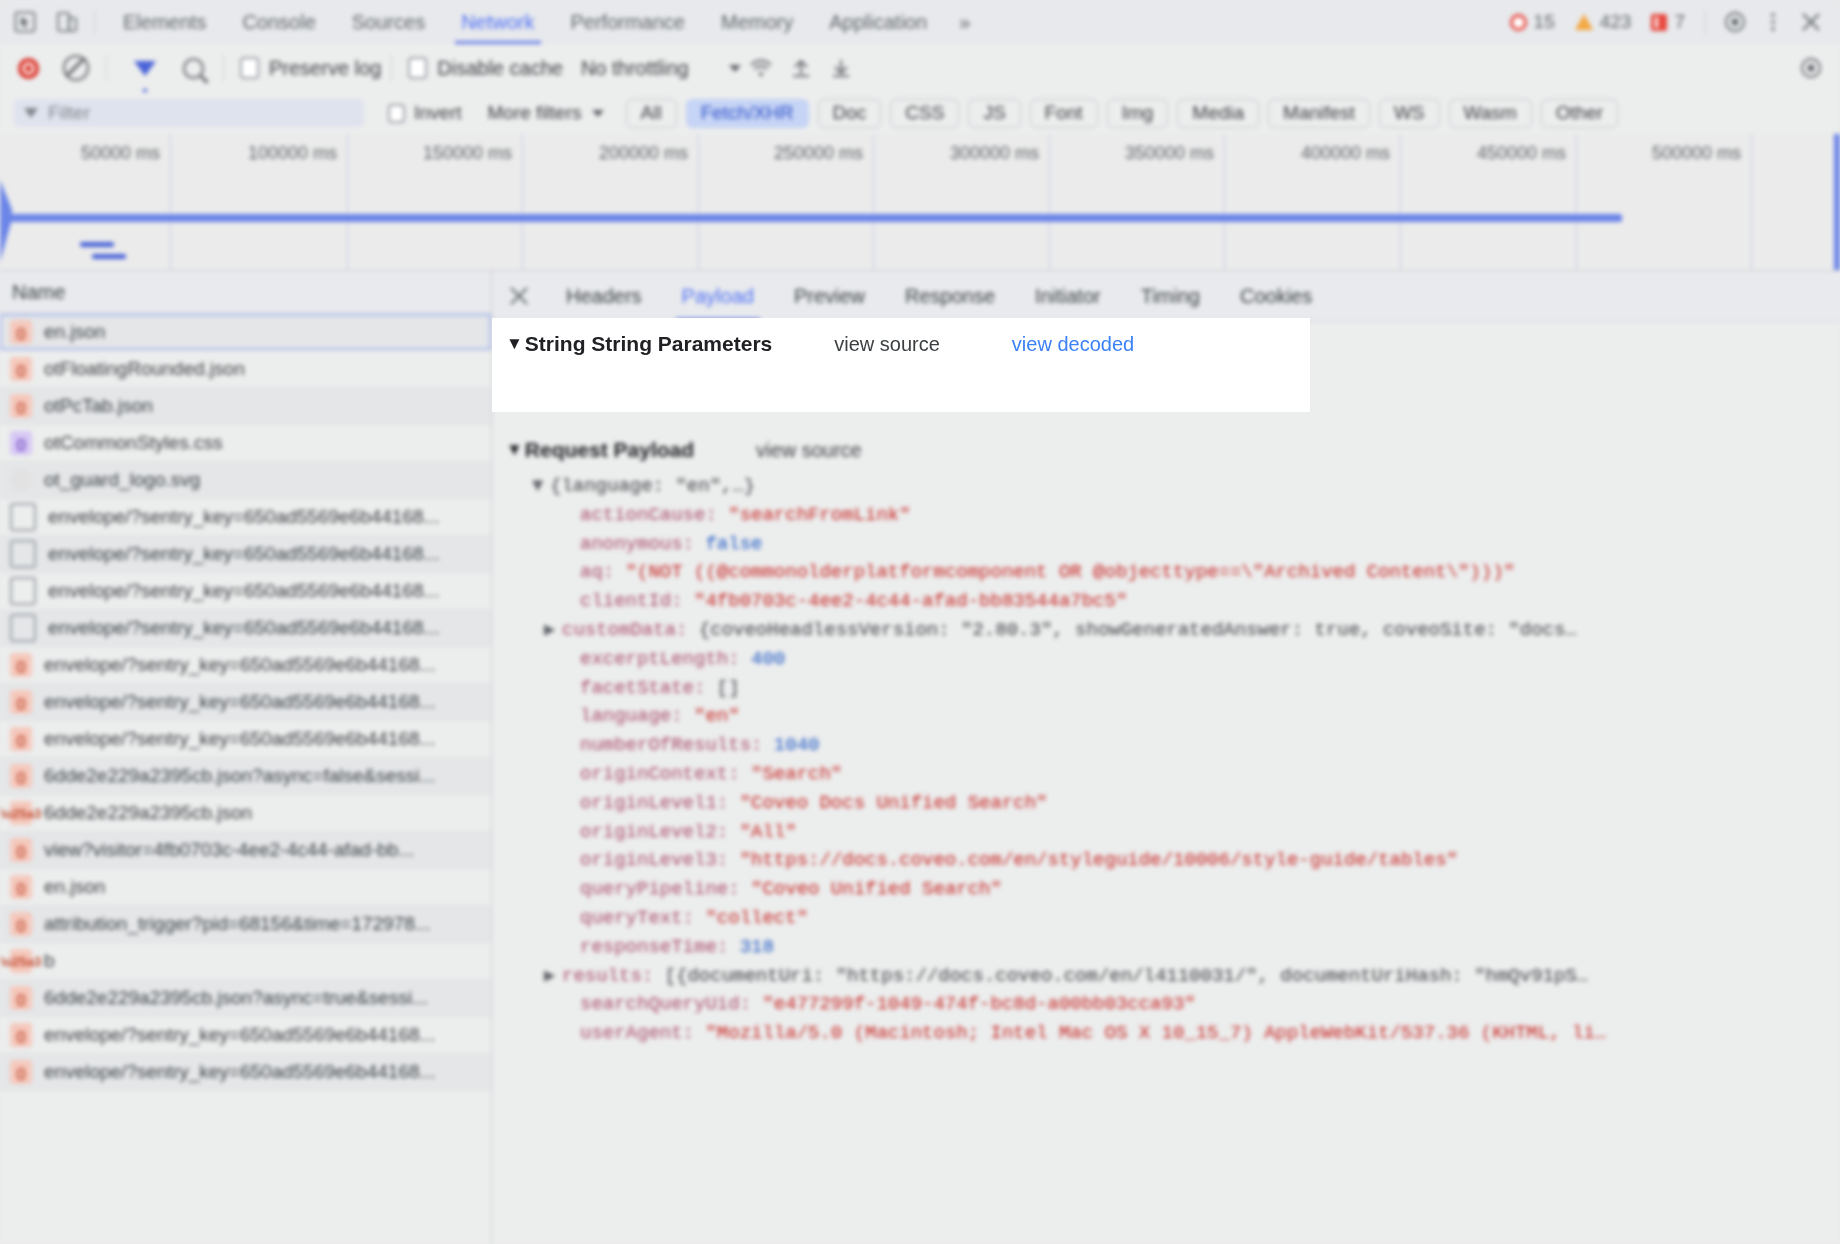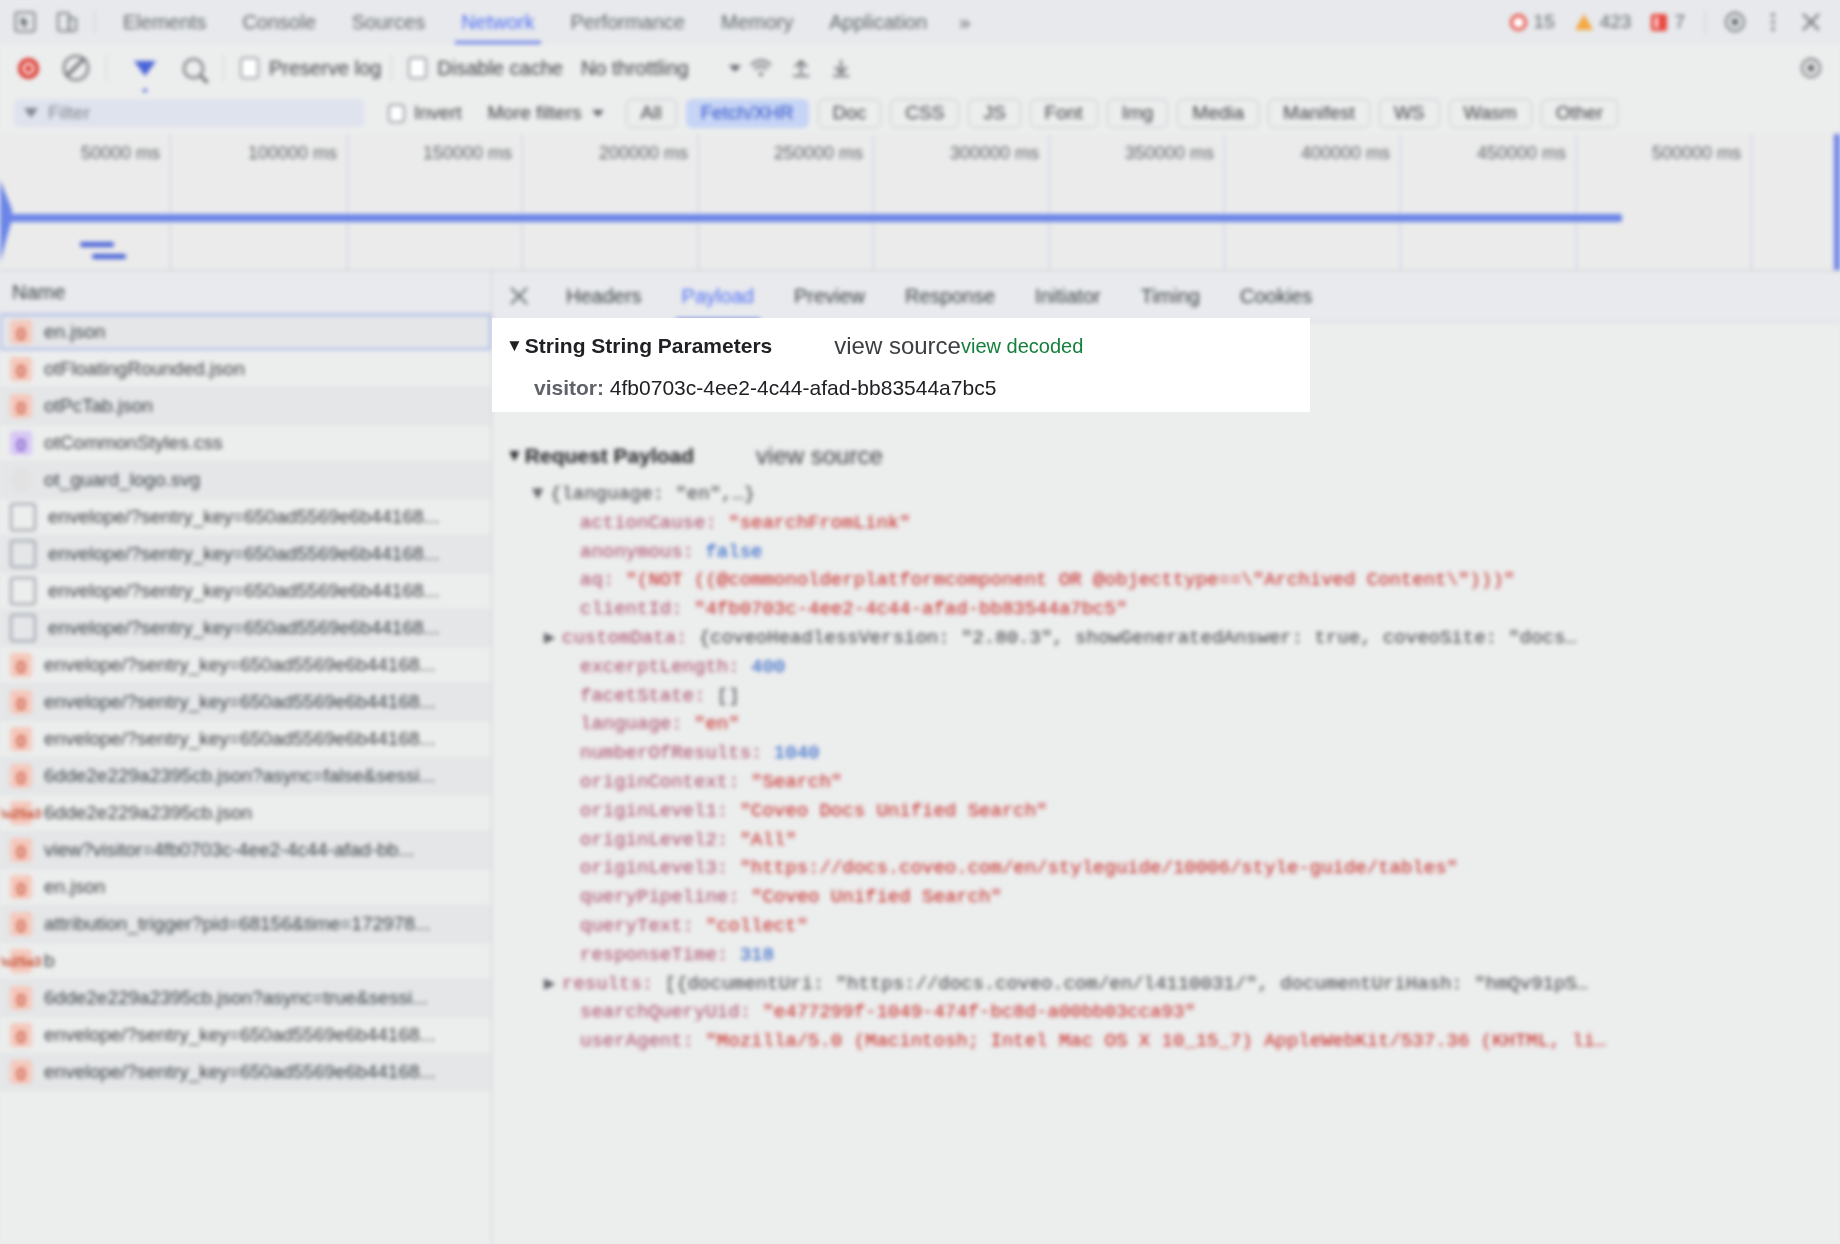--- a/index.html
+++ b/index.html
@@ -150,21 +150,21 @@
   }
   .dtab.active{color:#4f6ff5;}
   .dtab.active::after{content:"";position:absolute;left:14px;right:14px;bottom:0;height:3px;background:#6b7fe8;}
 
   .payload-body{padding:12px 0 0 14px;}
   .section-head{
     display:flex;align-items:center;gap:0;font-size:21px;font-weight:bold;color:#202124;
     margin-top:14px;
   }
   .tri{margin-right:2px;font-size:17px;}
-  .vsrc{font-weight:normal;font-size:24px;color:#3c4043;margin-left:62px;}
+  .vsrc{font-weight:normal;font-size:20px;color:#3c4043;margin-left:62px;}
   .kv{font-size:21px;margin:12px 0 0 28px;}
   .kv .k{color:#5f6368;font-weight:bold;}
   .kv .v{color:#202124;}
 
   .json-tree{
     font-family:"Liberation Mono",monospace;font-size:19px;line-height:28.8px;
     margin-top:10px;margin-left:26px;color:#202124;white-space:nowrap;
   }
   .jrow{display:block;height:28.8px;}
   .jarrow{color:#5f6368;display:inline-block;width:18px;}
@@ -175,21 +175,21 @@
   .jplain{color:#3c4043;}
 
   
   .callout{
     position:absolute;left:492px;top:318px;width:818px;height:94px;
     background:#ffffff;z-index:40;
     padding:14px 0 0 14px;box-sizing:border-box;
   }
   .callout .section-head{margin-top:0;font-size:21px;}
   .callout .vsrc{margin-left:62px;}
-  .callout .vsrc2{font-weight:normal;font-size:20px;color:#15803d;}
+  .callout .vsrc2{font-weight:normal;font-size:20px;color:#3b82f6;margin-left:72px;}
   .callout .kv{margin-top:16px;font-size:21px;}
 </style>
 </head>
 <body>
 
 <div class="app">
 
   <div class="blurred">
 
     <div class="devtools-tabbar">
@@ -570,19 +570,15 @@
     </div>
   </div>
 
   <div class="callout">
     <div class="section-head">
       <span class="tri">▼</span>
       <span>String String Parameters</span>
       <span class="vsrc">view source</span>
       <span class="vsrc2">view decoded</span>
     </div>
-    <div class="kv">
-      <span class="k">visitor:</span>
-      <span class="v">4fb0703c-4ee2-4c44-afad-bb83544a7bc5</span>
-    </div>
   </div>
 
 </div>
 
 </body></html>

